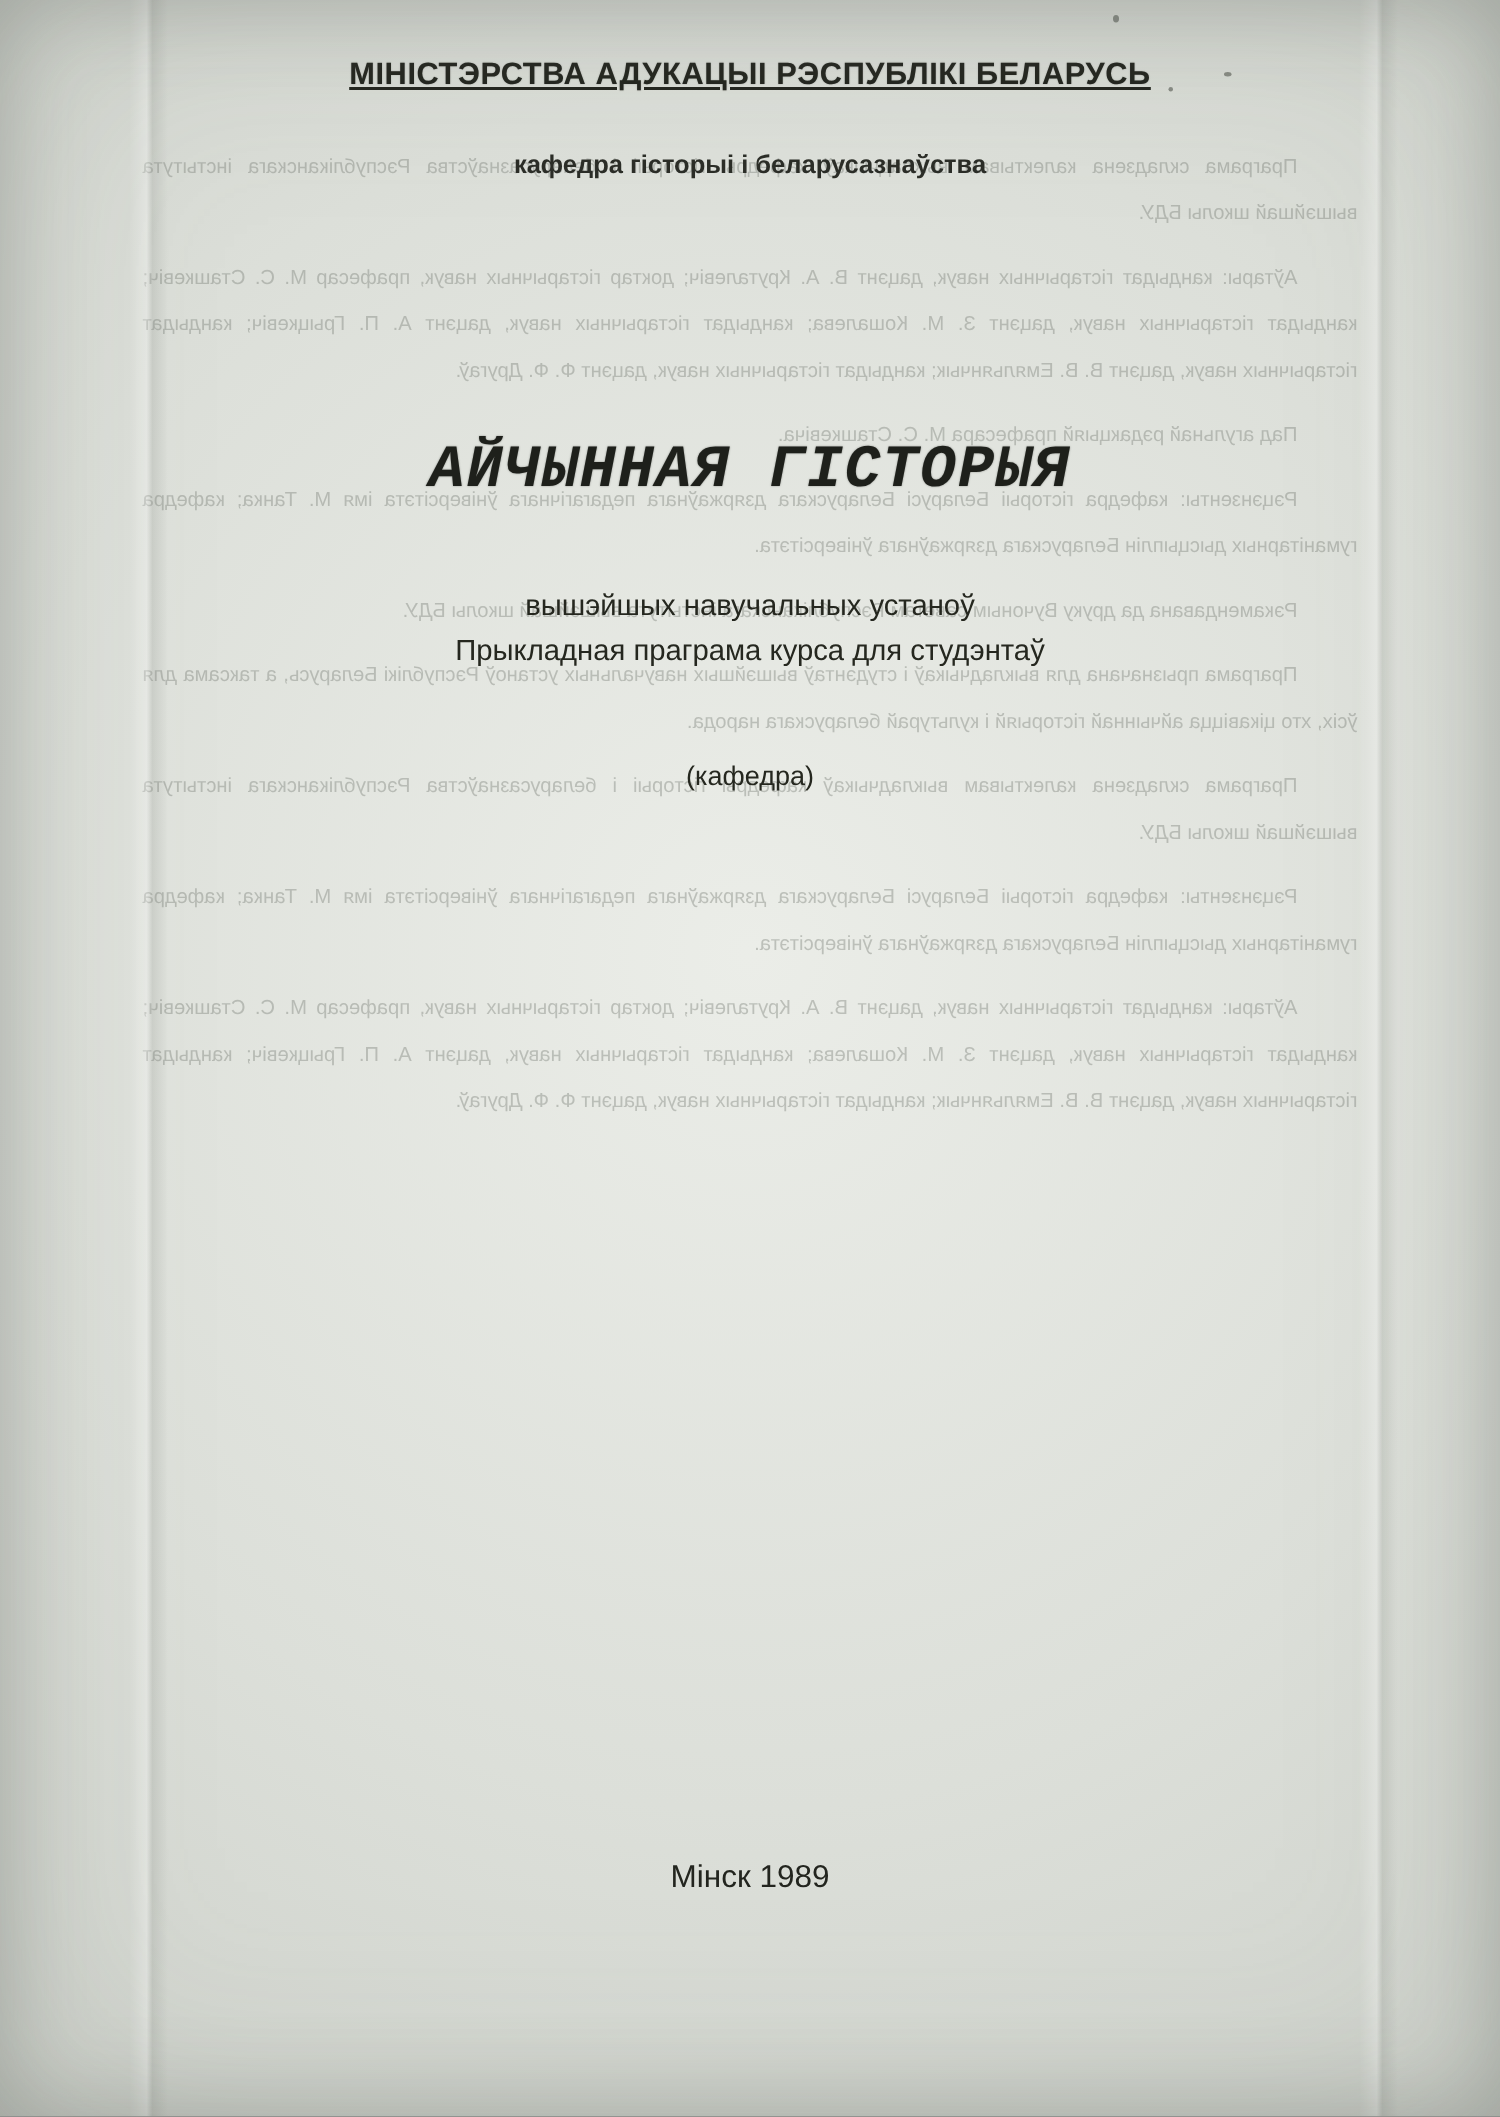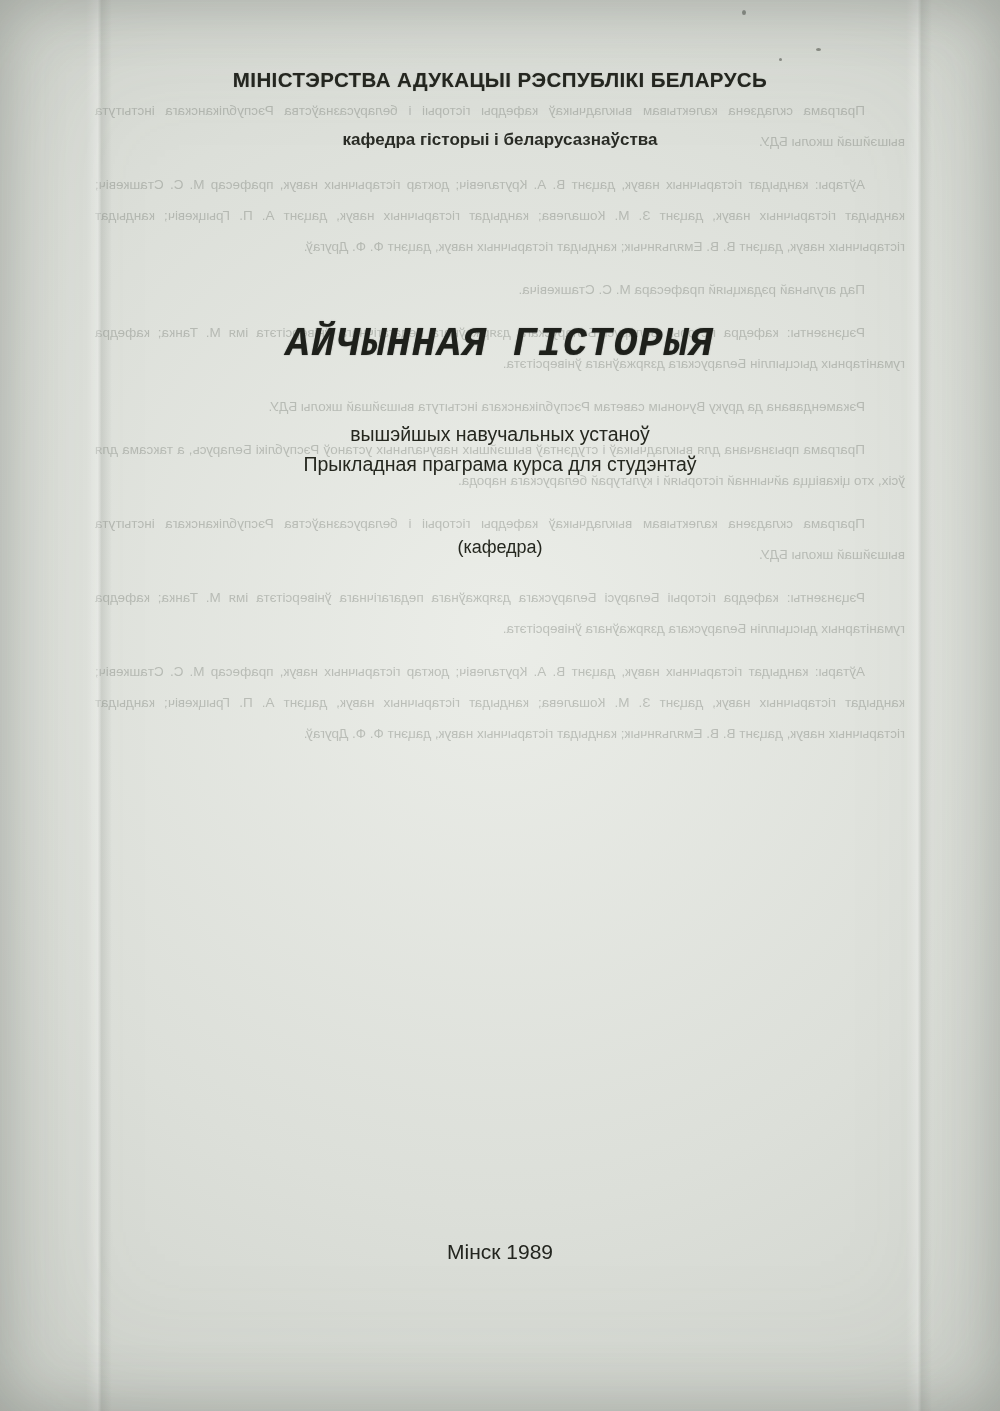--- a/index.html
+++ b/index.html
@@ -62,26 +62,27 @@
 
   
   .content {
     position: absolute;
     left: 0;
     right: 0;
     top: 0;
     text-align: center;
   }
   .ministry {
-    margin-top: 68px;
+    margin-top: 38px;
     font-size: 20.5px;
     font-weight: bold;
     letter-spacing: 0.4px;
     color: #23251f;
     text-shadow: 0 0 1px rgba(40,42,38,0.35);
+    text-decoration: underline;
   }
   .institute {
     margin-top: 36px;
     font-size: 20.5px;
     font-weight: bold;
     letter-spacing: 0.4px;
     color: #23251f;
     text-shadow: 0 0 1px rgba(40,42,38,0.35);
   }
   .department {

